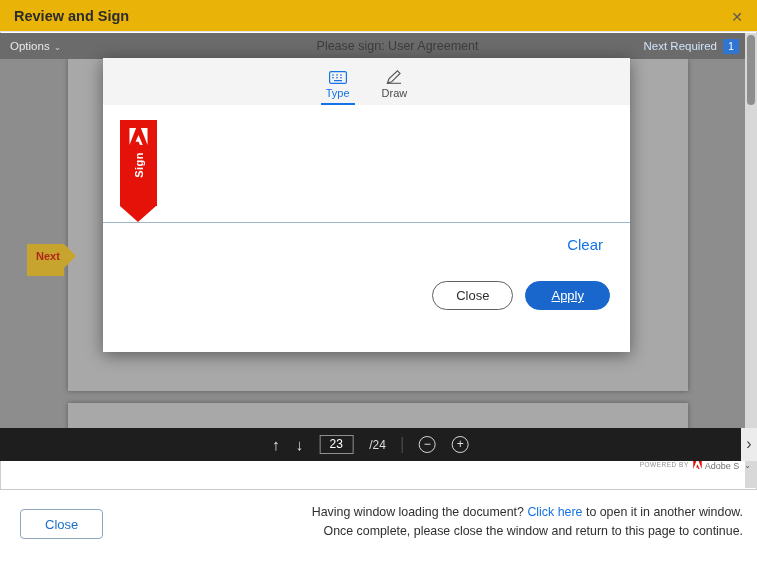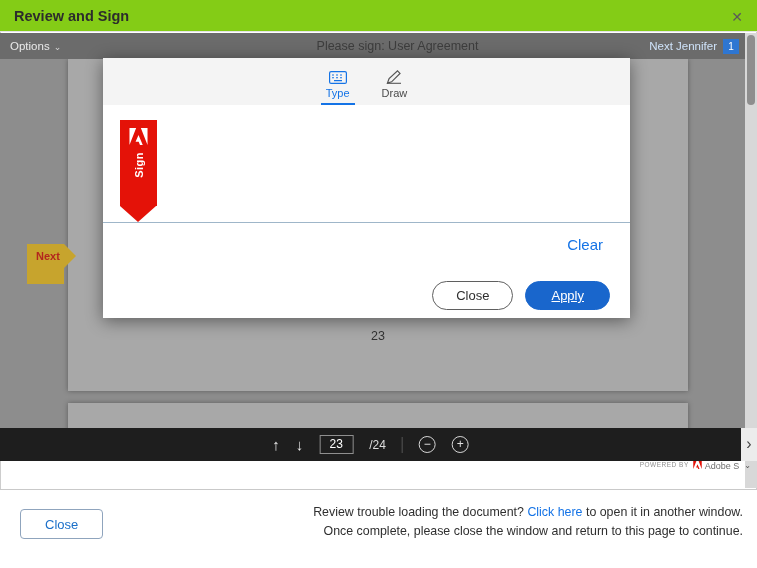--- a/index.html
+++ b/index.html
@@ -1,44 +1,44 @@
 <!DOCTYPE html>
 <html><head>
 <meta charset="utf-8">
 <style>
   * { margin:0; padding:0; box-sizing:border-box; }
   html,body { width:757px; height:568px; background:#fff; font-family:"Liberation Sans", sans-serif; }
   .app { position:relative; width:757px; height:568px; overflow:hidden; background:#fff; box-shadow: inset 0 0 0 1px #cdcdcd; }
 
   
-  .hdr { position:absolute; top:0; left:0; width:100%; height:32px; background:#84cc16; border-bottom:1px solid #e4e4e4; }
+  .hdr { position:absolute; top:0; left:0; width:100%; height:32px; background:#eab308; border-bottom:1px solid #e4e4e4; }
   .hdr-title { position:absolute; left:14px; top:0; line-height:32px; font-size:14.5px; font-weight:bold; color:#2c2c2c; }
   .hdr-close { position:absolute; right:10px; top:7px; font-size:14px; color:#5a5a5a; cursor:pointer; padding:2px 4px; }
 
   
   .tbar { position:absolute; top:33px; left:0; width:100%; height:26px; background:#6b6b6b; }
   .tbar-options { position:absolute; left:10px; top:0; line-height:26px; font-size:11.5px; color:#e9e9e9; cursor:pointer; }
   .tbar-options .chev { font-size:9px; margin-left:4px; color:#d6d6d6; }
   .tbar-doc-title { position:absolute; left:0; right:0; top:0; line-height:26px; text-align:center; font-size:12.5px; color:#3d3d3d;padding-left:38px; }
   .tbar-right { position:absolute; right:18px; top:0; height:26px; display:flex; align-items:center; cursor:pointer; }
   .tbar-next-req { font-size:11.5px; color:#cfe3fa; }
   .tbar-badge { margin-left:6px; min-width:16px; height:15px; background:#2e76d2; color:#fff; font-size:10px; display:flex; align-items:center; justify-content:center; padding:0 3px; }
 
   
   .doc { position:absolute; top:59px; left:0; width:745px; height:369px; background:#8d8d8d; overflow:hidden; }
   .page { position:absolute; left:68px; width:620px; background:#a8a8a8; box-shadow:0 0 5px rgba(0,0,0,.35); }
   .page1 { top:0; height:332px; }
   .page2 { top:344px; height:120px; }
   .page-num { position:absolute; left:68px; top:270px; width:620px; text-align:center; font-size:12.5px; color:#333; }
 
-  .next-arrow { position:absolute; left:27px; top:185px; height:40px; background:#c7a42d; color:#b3261e; font-size:11px; font-weight:bold; line-height:24px; padding:0 4px 0 9px; cursor:pointer; }
+  .next-arrow { position:absolute; left:27px; top:185px; height:32px; background:#c7a42d; color:#b3261e; font-size:11px; font-weight:bold; line-height:24px; padding:0 4px 0 9px; cursor:pointer; }
   .next-arrow::after { content:""; position:absolute; left:100%; top:0; border-top:12px solid transparent; border-bottom:12px solid transparent; border-left:12px solid #c7a42d; }
 
   
-  .modal { position:absolute; left:103px; top:58px; width:527px; height:260px; background:#fff; box-shadow:0 3px 16px rgba(0,0,0,.45); }
+  .modal { position:absolute; left:103px; top:58px; width:527px; height:294px; background:#fff; box-shadow:0 3px 16px rgba(0,0,0,.45); }
   .modal-tabs { height:47px; background:#f4f4f4; display:flex; justify-content:center; align-items:stretch; gap:22px; }
   .tab { display:flex; flex-direction:column; align-items:center; justify-content:flex-end; gap:3px; padding:7px 5px 4px; cursor:pointer; border-bottom:2px solid transparent; }
   .tab.active { border-bottom-color:#1473e6; }
   .tab-label { font-size:11px; color:#4a4a4a; }
   .tab.active .tab-label { color:#1473e6; }
   .modal-body { position:relative; height:226px; }
 
   .ribbon { position:absolute; left:17px; top:15px; width:37px; height:86px; background:#e41208; display:flex; flex-direction:column; align-items:center; }
   .ribbon::after { content:""; position:absolute; top:86px; left:0; border-left:18.5px solid transparent; border-right:18.5px solid transparent; border-top:16px solid #e41208; }
   .ribbon-logo { margin-top:8px; }
@@ -87,21 +87,21 @@
 
   <div class="hdr">
     <span class="hdr-title">Review and Sign</span>
     <span class="hdr-close">✕</span>
   </div>
 
   <div class="tbar">
     <span class="tbar-options"><span>Options</span><span class="chev">⌄</span></span>
     <span class="tbar-doc-title">Please sign: User Agreement</span>
     <span class="tbar-right">
-      <span class="tbar-next-req">Next Jennifer</span>
+      <span class="tbar-next-req">Next Required</span>
       <span class="tbar-badge">1</span>
     </span>
   </div>
 
   <div class="doc">
     <div class="page page1"></div>
     <div class="page page2"></div>
     <div class="page-num">23</div>
     <div class="next-arrow">Next</div>
   </div>
@@ -162,21 +162,21 @@
       <path d="M13.97 22.62l-1.69-4.28H8.12l3.9-9.14 5.66 13.42zM8.88 0H0v22.62zM24 22.62V0h-8.87z" fill="#e41208"></path>
     </svg>
     <span class="powered-brand">Adobe S</span>
     <span class="powered-chev">⌄</span>
   </div>
 
   <div class="footer">
     <button class="btn-close-footer">Close</button>
     <div class="footer-text">
       <div>
-        <span>Review trouble loading the document?</span>
+        <span>Having window loading the document?</span>
         <a class="footer-link">Click here</a>
         <span>to open it in another window.</span>
       </div>
       <div>Once complete, please close the window and return to this page to continue.</div>
     </div>
   </div>
 
 </div>
 
 </body></html>

